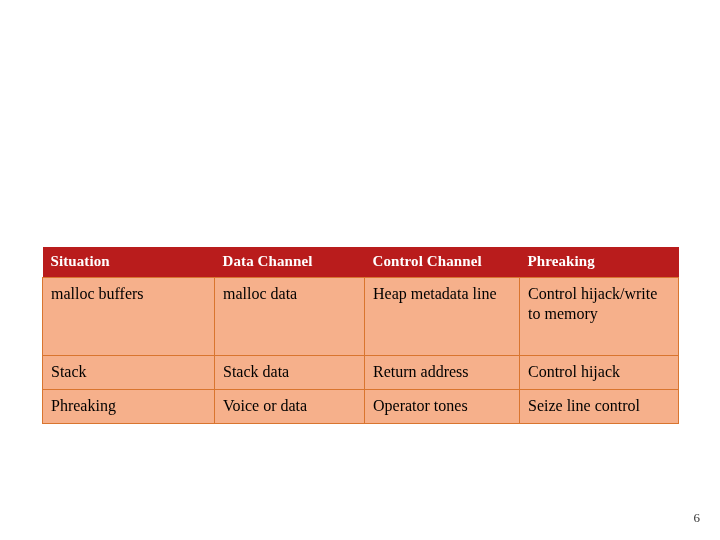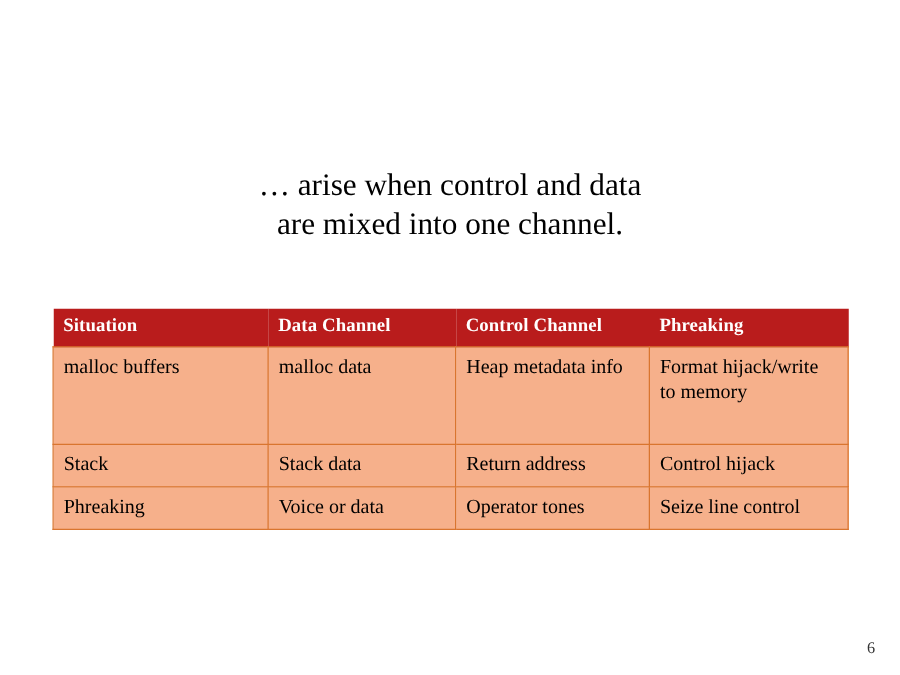--- a/index.html
+++ b/index.html
@@ -121,24 +121,20 @@
     font-size: 13px;
     color: #333333;
   }
 </style>
 </head>
 <body>
 
 <div class="slide">
 
 
-  <div class="slide-subtitle">
-    <span class="sub-line">… arise when control and data</span>
-    <span class="sub-line">are mixed into one channel.</span>
-  </div>
 
   <div class="table-wrap">
     <table class="vuln-table">
       <colgroup>
         <col class="c1">
         <col class="c2">
         <col class="c3">
         <col class="c4">
       </colgroup>
       <thead>
@@ -148,22 +144,22 @@
           <th>Control Channel</th>
           <th>Phreaking</th>
         </tr>
       </thead>
       <tbody>
 
 
         <tr class="row-xtall">
           <td>malloc buffers</td>
           <td>malloc data</td>
-          <td>Heap metadata info</td>
-          <td>Format hijack/write to memory</td>
+          <td>Heap metadata line</td>
+          <td>Control hijack/write to memory</td>
         </tr>
 
         <tr class="row-short">
           <td>Stack</td>
           <td>Stack data</td>
           <td>Return address</td>
           <td>Control hijack</td>
         </tr>
 
         <tr class="row-short">

